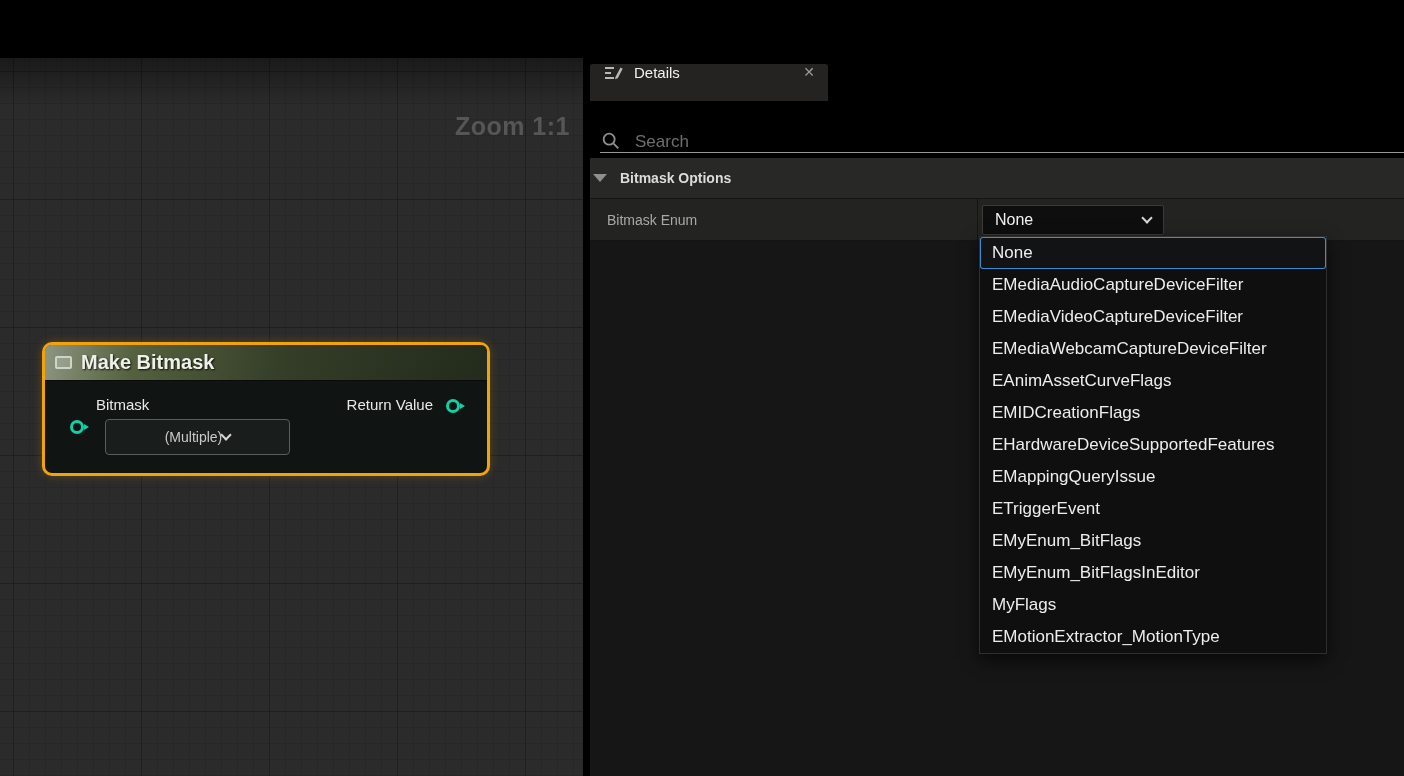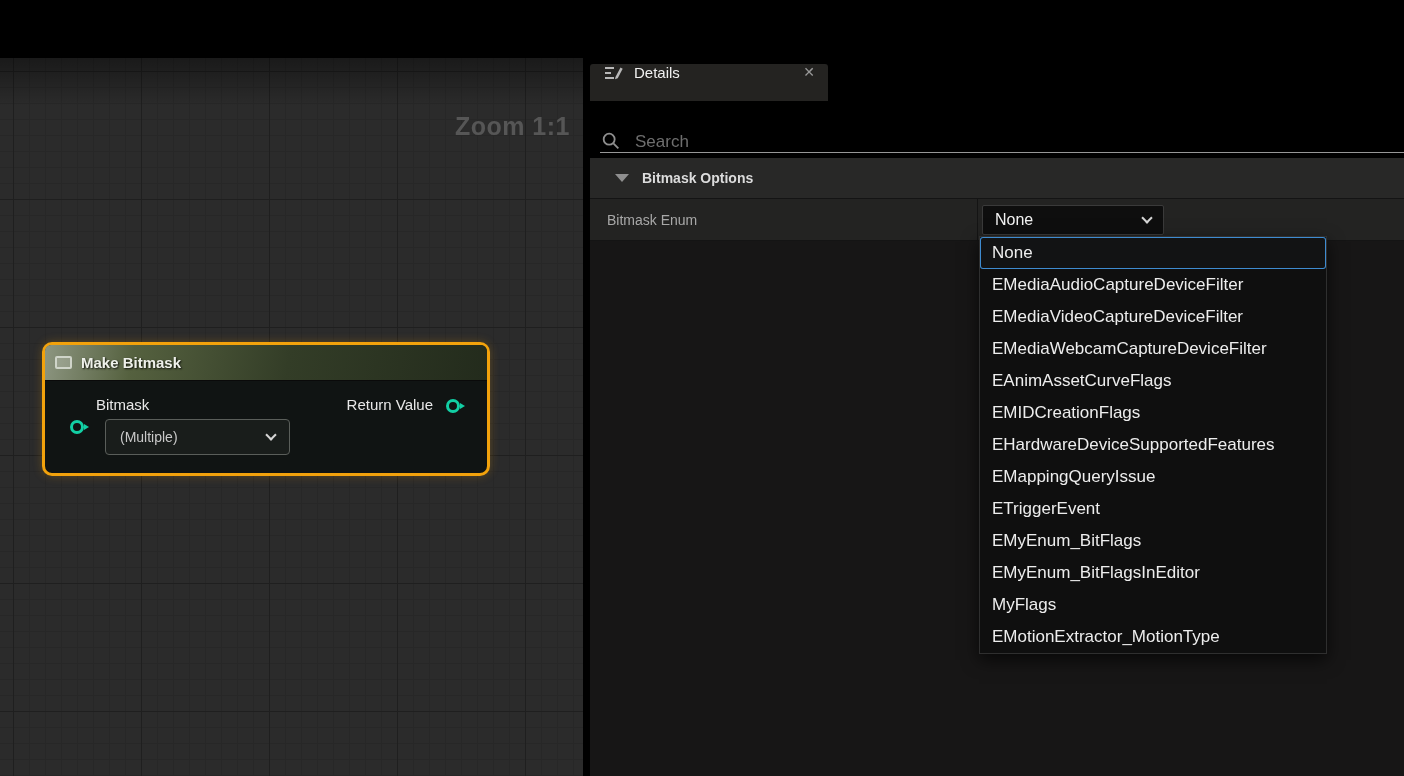--- a/index.html
+++ b/index.html
@@ -40,41 +40,41 @@
     border-radius:6px 6px 0 0;
     background:linear-gradient(100deg, #8d9681 0%, #55613f 20%, #333d27 55%, #232b1c 100%);
     border-bottom:1px solid #0a0a0a;
     display:flex; align-items:center; padding-left:10px; gap:9px;
   }
   .struct-icon {
     width:17px; height:13px; border:2px solid #cfd4c9; border-radius:2px;
     background:rgba(255,255,255,0.18);
   }
   .node-title {
-    font-size:15px; font-weight:bold; color:#eef0ea;
+    font-size:20px; font-weight:bold; color:#eef0ea;
     text-shadow:1px 1px 2px rgba(0,0,0,0.85);
   }
   .pin {
     position:absolute; width:8px; height:8px; box-sizing:content-box;
     border:3px solid #12cfa4; border-radius:50%;
   }
   .pin::after {
     content:""; position:absolute; left:11px; top:1px;
     border-left:5px solid #12cfa4; border-top:3px solid transparent; border-bottom:3px solid transparent;
   }
   .pin.in  { left:25px; top:75px; }
   .pin.out { left:401px; top:54px; }
   .pin-label { position:absolute; font-size:15px; color:#e8e8e8; }
   .pin-label.in  { left:51px; top:51px; }
   .pin-label.out { right:54px; top:51px;margin-left:14px; }
   .node-combo {
     position:absolute; left:60px; top:74px; width:185px; height:36px;
     background:#191d1b; border:1px solid #5a5e5a; border-radius:4px;
-    display:flex; align-items:center; justify-content:space-between;
-    padding:0 14px; color:#c9c9c9; font-size:14px;
+    display:flex; align-items:center; justify-content:center;
+    padding:0 25px; color:#c9c9c9; font-size:14px;
   }
   .chev {
     width:8px; height:8px; border-right:2px solid #d6d6d6; border-bottom:2px solid #d6d6d6;
     transform:rotate(45deg); margin-top:-4px; flex:0 0 auto;
   }
 
   
   .panel { position:absolute; left:583px; top:0; width:821px; height:776px; background:#000; }
 
   .tab {
@@ -92,21 +92,21 @@
   }
   .search-input {
     flex:1; background:transparent; border:none; outline:none;
     color:#dddddd; font-size:17px; font-family:inherit;
   }
   .search-input::placeholder { color:#6e6e6e; }
 
   .section-header {
     position:absolute; left:7px; top:158px; right:0; height:41px;
     background:#282827; border-bottom:1px solid #141414;
-    display:flex; align-items:center; padding-left:25px; gap:13px;
+    display:flex; align-items:center; padding-left:3px; gap:13px;
   }
   .tri-down {
     width:0; height:0; border-left:7px solid transparent; border-right:7px solid transparent;
     border-top:8px solid #8f8f8f;
   }
   .section-label { font-size:14px; font-weight:bold; color:#dcdcdc; }
 
   .prop-row {
     position:absolute; left:7px; top:199px; right:0; height:42px;
     background:#232322; border-bottom:1px solid #141414;

